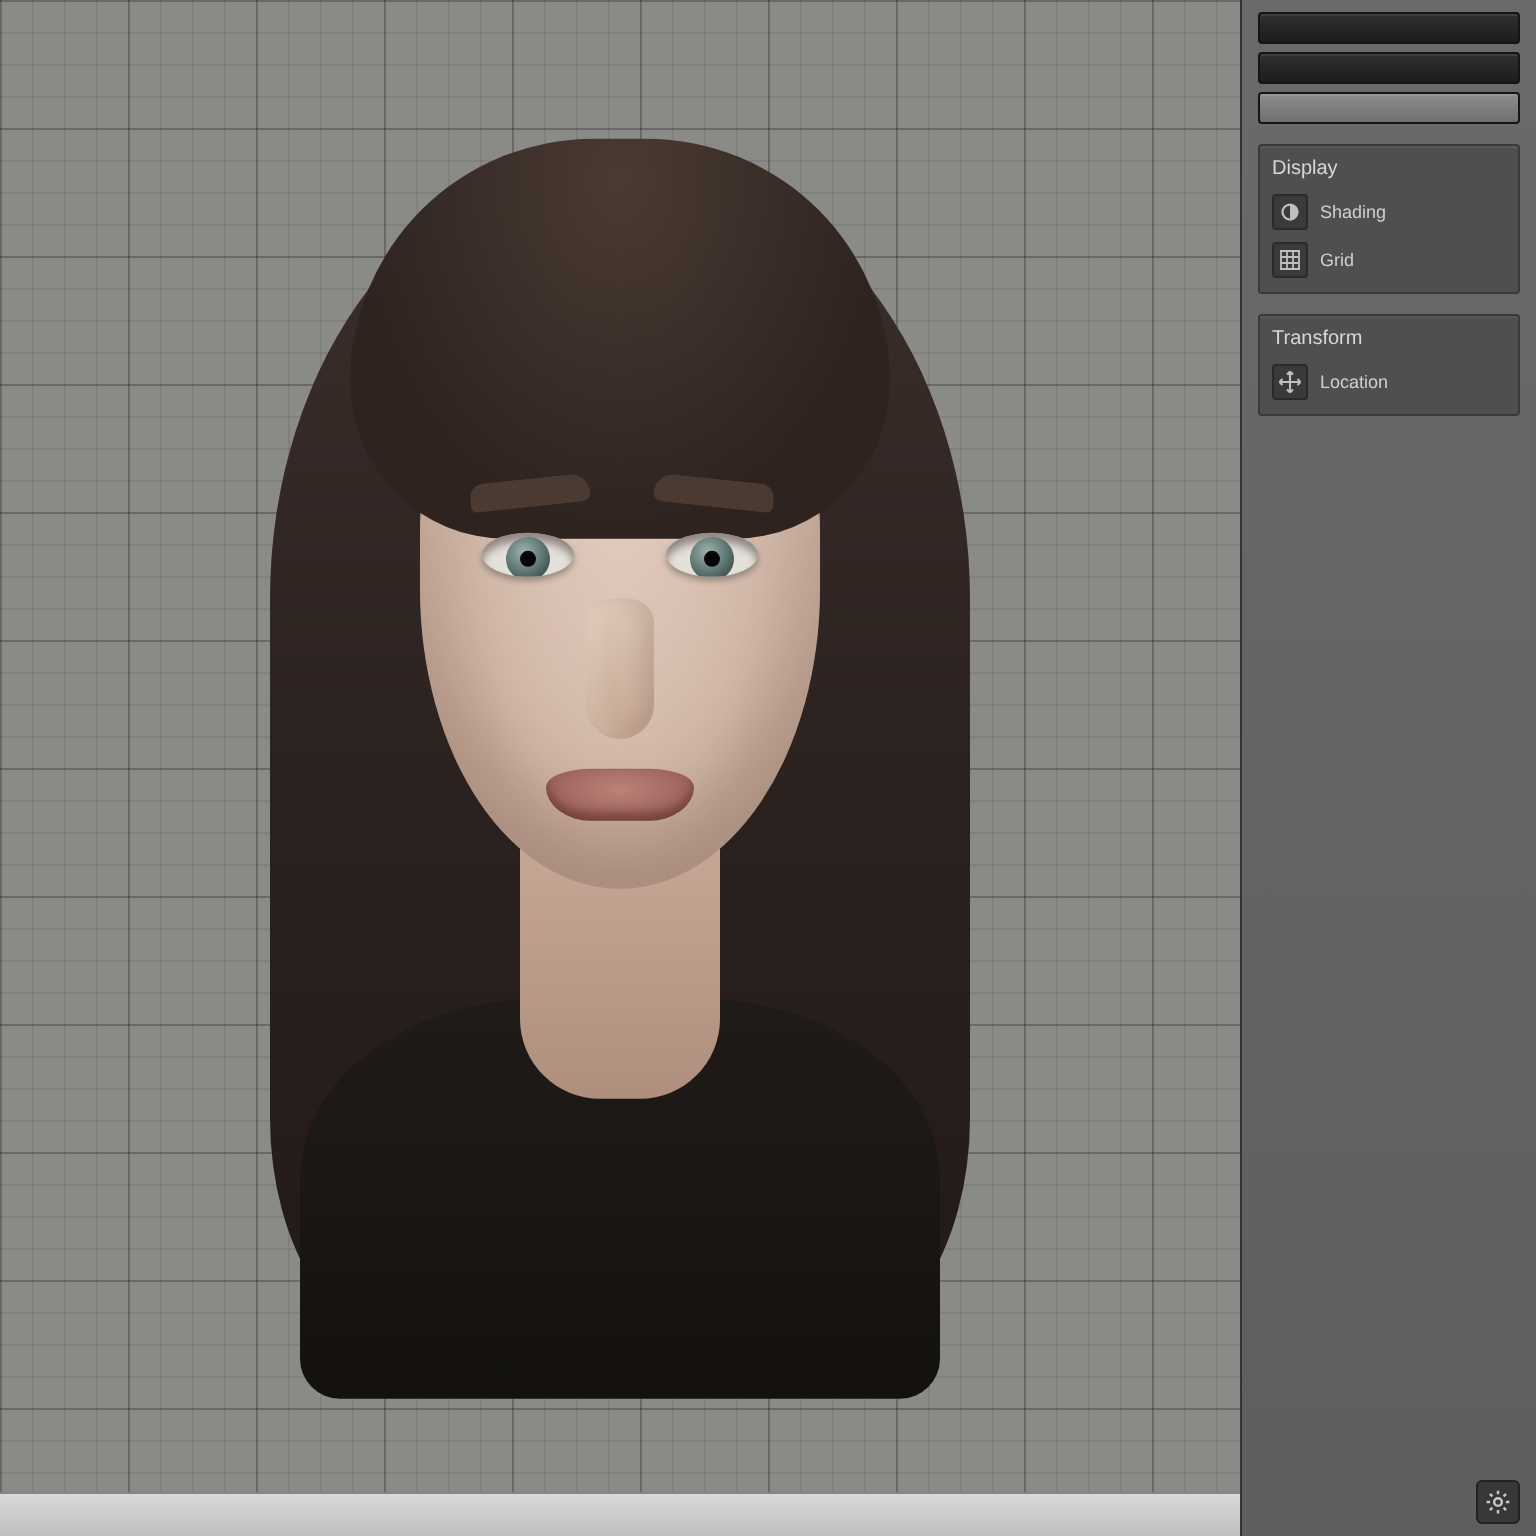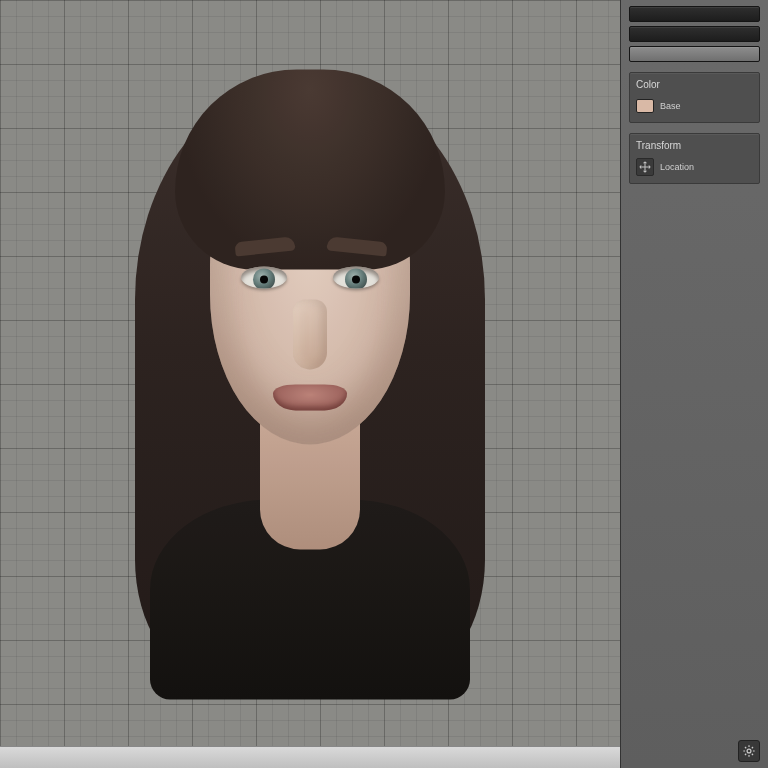--- a/index.html
+++ b/index.html
@@ -213,28 +213,41 @@
 </div>
 
 <div class="sidepanel">
 
   <div class="topstack">
     <div class="bar"></div>
     <div class="bar"></div>
     <div class="bar light"></div>
   </div>
 
-
   <div class="panel">
-    <div class="panel-title">Color</div>
+    <div class="panel-title">Display</div>
     <div class="panel-row">
-      <span class="colorswatch" style="background:#d9b9a6"></span>
-      <span class="panel-label">Base</span>
-    </div>
-  </div>
+      <span class="iconbox">
+        <svg viewBox="0 0 16 16" fill="none" stroke="currentColor" stroke-width="1.5">
+          <circle cx="8" cy="8" r="5"></circle>
+            <path d="M8 3a5 5 0 0 1 0 10z" fill="currentColor" stroke="none"></path>
+        </svg>
+      </span>
+      <span class="panel-label">Shading</span>
+    </div>
+    <div class="panel-row">
+      <span class="iconbox">
+        <svg viewBox="0 0 16 16" fill="none" stroke="currentColor" stroke-width="1.2">
+          <path d="M2 2h12v12H2zM6 2v12M10 2v12M2 6h12M2 10h12"></path>
+        </svg>
+      </span>
+      <span class="panel-label">Grid</span>
+    </div>
+  </div>
+
 
   <div class="panel">
     <div class="panel-title">Transform</div>
     <div class="panel-row">
       <span class="iconbox">
         <svg viewBox="0 0 16 16" fill="none" stroke="currentColor" stroke-width="1.4">
           <path d="M8 1v14M1 8h14M8 1l-2 2M8 1l2 2M8 15l-2 -2M8 15l2 -2M1 8l2 -2M1 8l2 2M15 8l-2 -2M15 8l-2 2"></path>
         </svg>
       </span>
       <span class="panel-label">Location</span>

